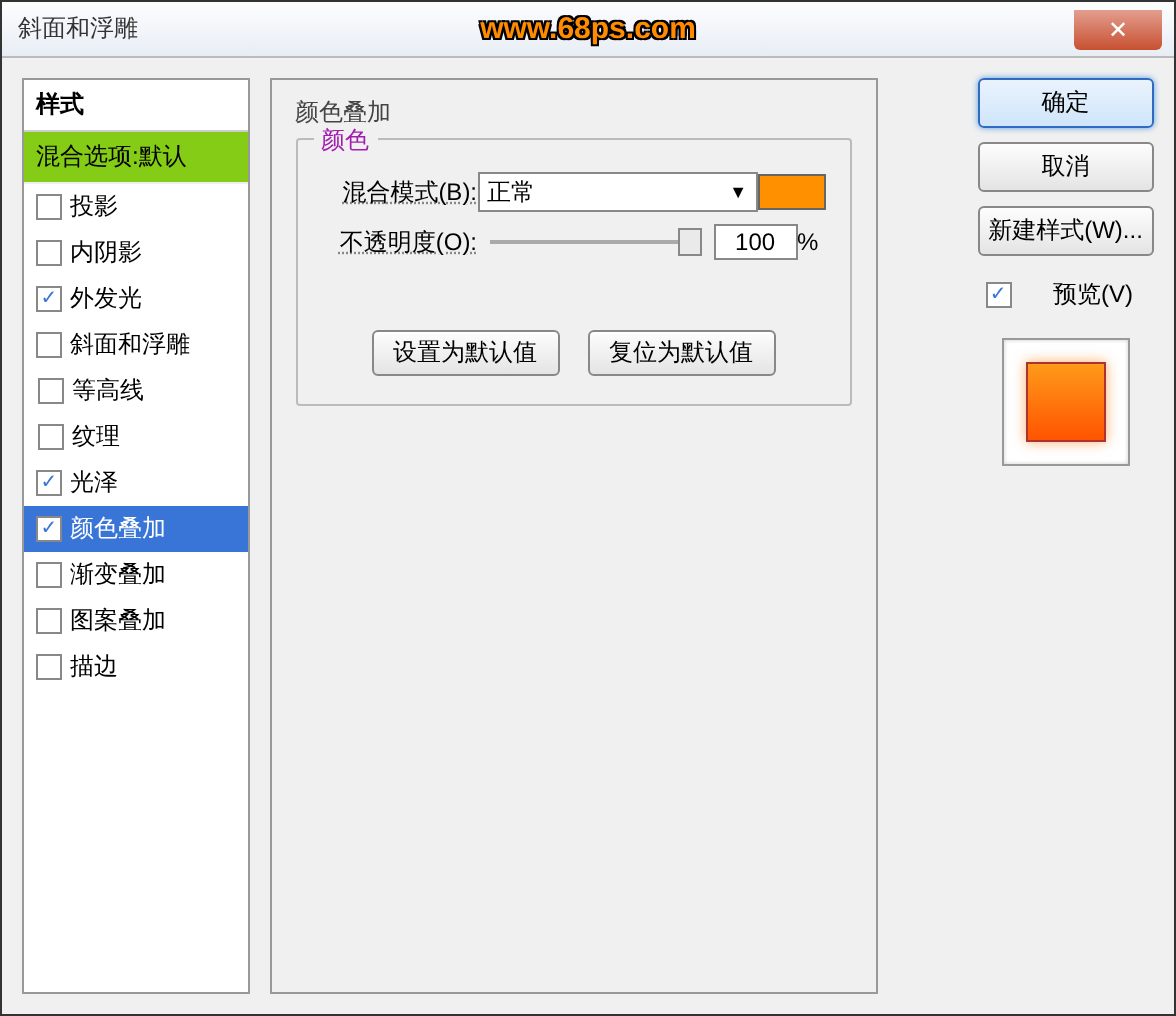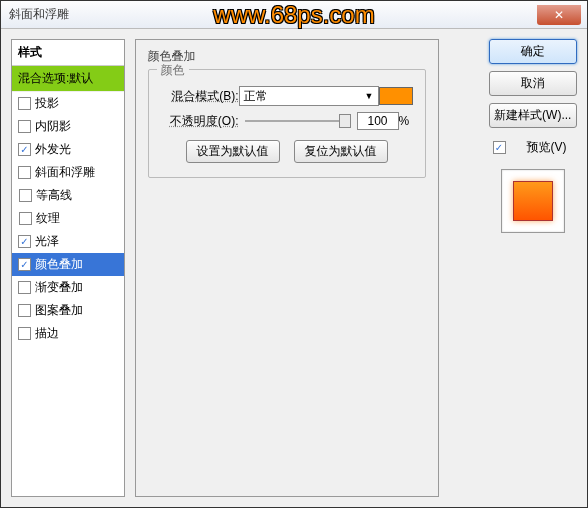--- a/index.html
+++ b/index.html
@@ -1,47 +1,47 @@
 <!DOCTYPE html>
 <html><head>
 <meta charset="utf-8">
 <style>
 * { box-sizing: border-box; margin: 0; padding: 0; font-family: "Microsoft YaHei", SimSun, sans-serif; font-size: 12px; }
 body { background: #555; }
 .window { width: 588px; height: 508px; background: #f0f0f0; border: 1px solid #333; box-shadow: 0 0 10px rgba(0,0,0,0.5); }
 .titlebar { height: 28px; background: linear-gradient(#fdfdfe, #e8edf5); display: flex; align-items: center; border-bottom: 1px solid #bbb; position: relative; }
 .titlebar .title { padding-left: 8px; color: #333; }
-.watermark { position: absolute; left: 50%; transform: translateX(-50%); font-size: 24px; font-weight: normal; color: #ff8c00; text-shadow: -1px -1px 0 #000, 1px -1px 0 #000, -1px 1px 0 #000, 1px 1px 0 #000; font-family: Arial; }
+.watermark { position: absolute; left: 50%; transform: translateX(-50%); font-size: 15px; font-weight: bold; color: #ff8c00; text-shadow: -1px -1px 0 #000, 1px -1px 0 #000, -1px 1px 0 #000, 1px 1px 0 #000; font-family: Arial; }
 .close-btn { margin-left: auto; width: 44px; height: 20px; background: linear-gradient(#e39e8f, #c75030); color: #fff; display: flex; align-items: center; justify-content: center; border-radius: 0 0 3px 3px; margin-right: 6px; cursor: pointer; font-size: 13px; }
 .body { display: flex; padding: 10px; gap: 10px; height: calc(100% - 28px); }
 .left-col { width: 118px; border: 1px solid #999; background: #fff; display: flex; flex-direction: column; }
 .left-header { padding: 4px 6px; border-bottom: 1px solid #ccc; font-weight: bold; background: #fff; }
 .left-sub { padding: 4px 6px; border-bottom: 1px solid #eee; background: #84cc16; }
 .style-item { padding: 3px 6px; display: flex; align-items: center; gap: 4px; cursor: pointer; }
 .style-item.indent { padding-left: 7px; }
 .style-item.selected { background: #3875d7; color: #fff; }
 .chk { width: 13px; height: 13px; border: 1px solid #888; background: #fff; display: inline-flex; align-items: center; justify-content: center; flex-shrink: 0; color: #3875d7;}
 .chk.checked::after { content: "✓"; color: #3875d7; font-size: 10px; line-height: 1; }
 .style-item.selected .chk.checked::after { color: #3875d7; }
 .style-item.selected .chk { background: #fff; }
 .center-col { flex: 1; border: 1px solid #999; background: #f0f0f0; padding: 8px 12px; position: relative; }
 .fieldset { border: 1px solid #bbb; border-radius: 2px; padding: 10px 12px 14px 12px; margin-top: 4px; position: relative; }
-.legend { position: absolute; top: -8px; left: 8px; background: #f0f0f0; padding: 0 4px; color: #737373; }
+.legend { position: absolute; top: -8px; left: 8px; background: #f0f0f0; padding: 0 4px; color: #a21caf; }
 .outer-legend { color: #444; margin-bottom: 2px; }
 .row { display: flex; align-items: center; gap: 0; margin: 6px 0; }
 .row label { width: 78px; text-align: right; text-decoration: underline dotted; text-decoration-color: #888;}
 .select { flex: 0 0 140px; height: 20px; border: 1px solid #888; background: #fff; display: flex; align-items: center; padding: 0 4px; justify-content: space-between; }
 .select .arrow { font-size: 9px; }
 .swatch { width: 34px; height: 18px; background: #ff9000; border: 1px solid #666; }
 .slider-track { flex: 1; height: 2px; background: #aaa; position: relative; margin: 0 6px; }
 .slider-thumb { position: absolute; right: 0; top: -6px; width: 12px; height: 14px; background: #eaeaea; border: 1px solid #888; }
 .numbox { width: 42px; height: 18px; border: 1px solid #888; background: #fff; text-align: center; line-height: 16px; }
 .pct { width: 14px; }
 .btn-row { display: flex; justify-content: center; gap: 14px; margin-top: 10px; }
-.ps-btn { padding: 2px 10px; border: 1px solid #888; background: linear-gradient(#fdfdfd,#e4e4e4); border-radius: 3px; cursor: pointer; min-width: 88px; text-align: center; box-shadow: 0 1px 0 #fff inset; }
+.ps-btn { padding: 2px 10px; border: 1px solid #888; background: linear-gradient(#fdfdfd,#e4e4e4); border-radius: 3px; cursor: pointer; min-width: 88px; text-align: center; box-shadow: 0 1px 0 #fff inset; margin-top: 25px; }
 .right-col { width: 92px; display: flex; flex-direction: column; gap: 7px; align-items: stretch; margin-left: 40px; }
 .ok-btn { border: 1px solid #2f6bc0; background: linear-gradient(#eaf3fd,#cfe5fb); border-radius: 3px; padding: 3px 0; text-align: center; cursor: pointer; box-shadow: 0 0 3px #5a9de0; }
 .r-btn { border: 1px solid #888; background: linear-gradient(#fdfdfd,#e4e4e4); border-radius: 3px; padding: 3px 0; text-align: center; cursor: pointer; }
 .preview-row { display: flex; align-items: center; gap: 21px; margin-top: 4px; padding-left: 4px; }
 .preview-box { width: 64px; height: 64px; border: 1px solid #999; background: #fff; display: flex; align-items: center; justify-content: center; margin: 6px auto 0; box-shadow: inset 0 0 2px #ccc; }
 .preview-swatch { width: 40px; height: 40px; background: linear-gradient(#ff9a1a,#ff5400); border: 1px solid #a33; box-shadow: 0 0 6px rgba(255,120,0,0.6); }
 </style>
 </head>
 <body>
 

